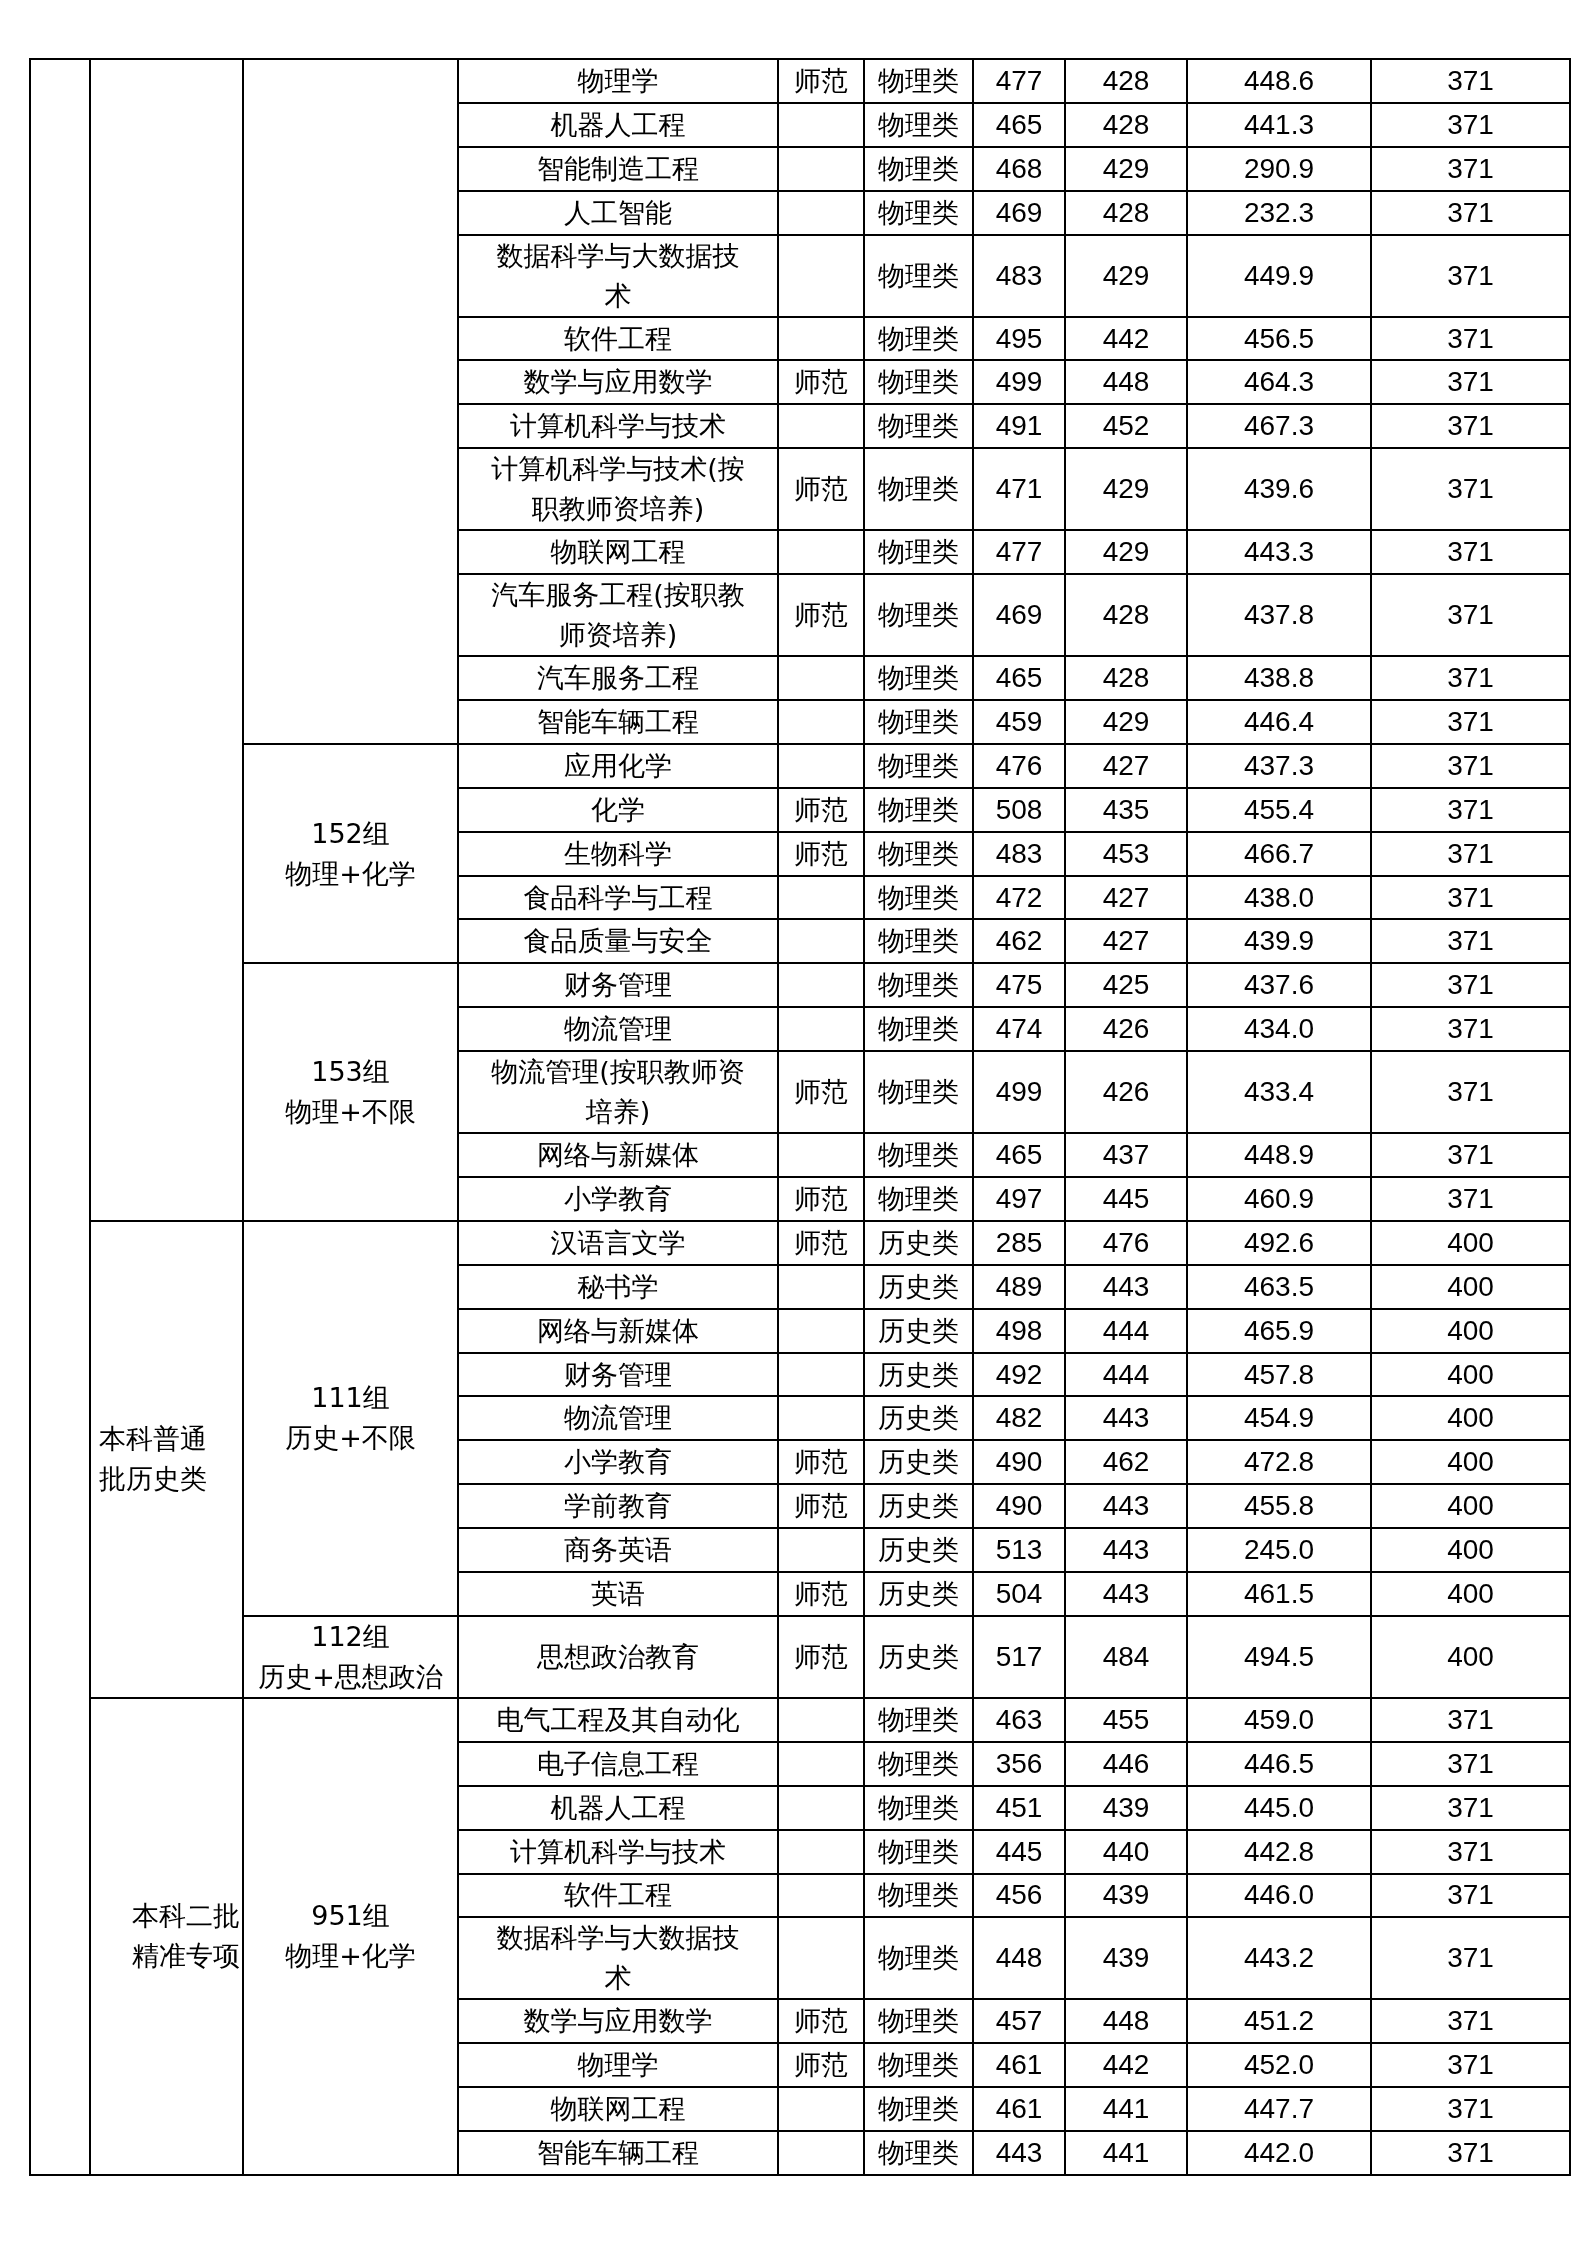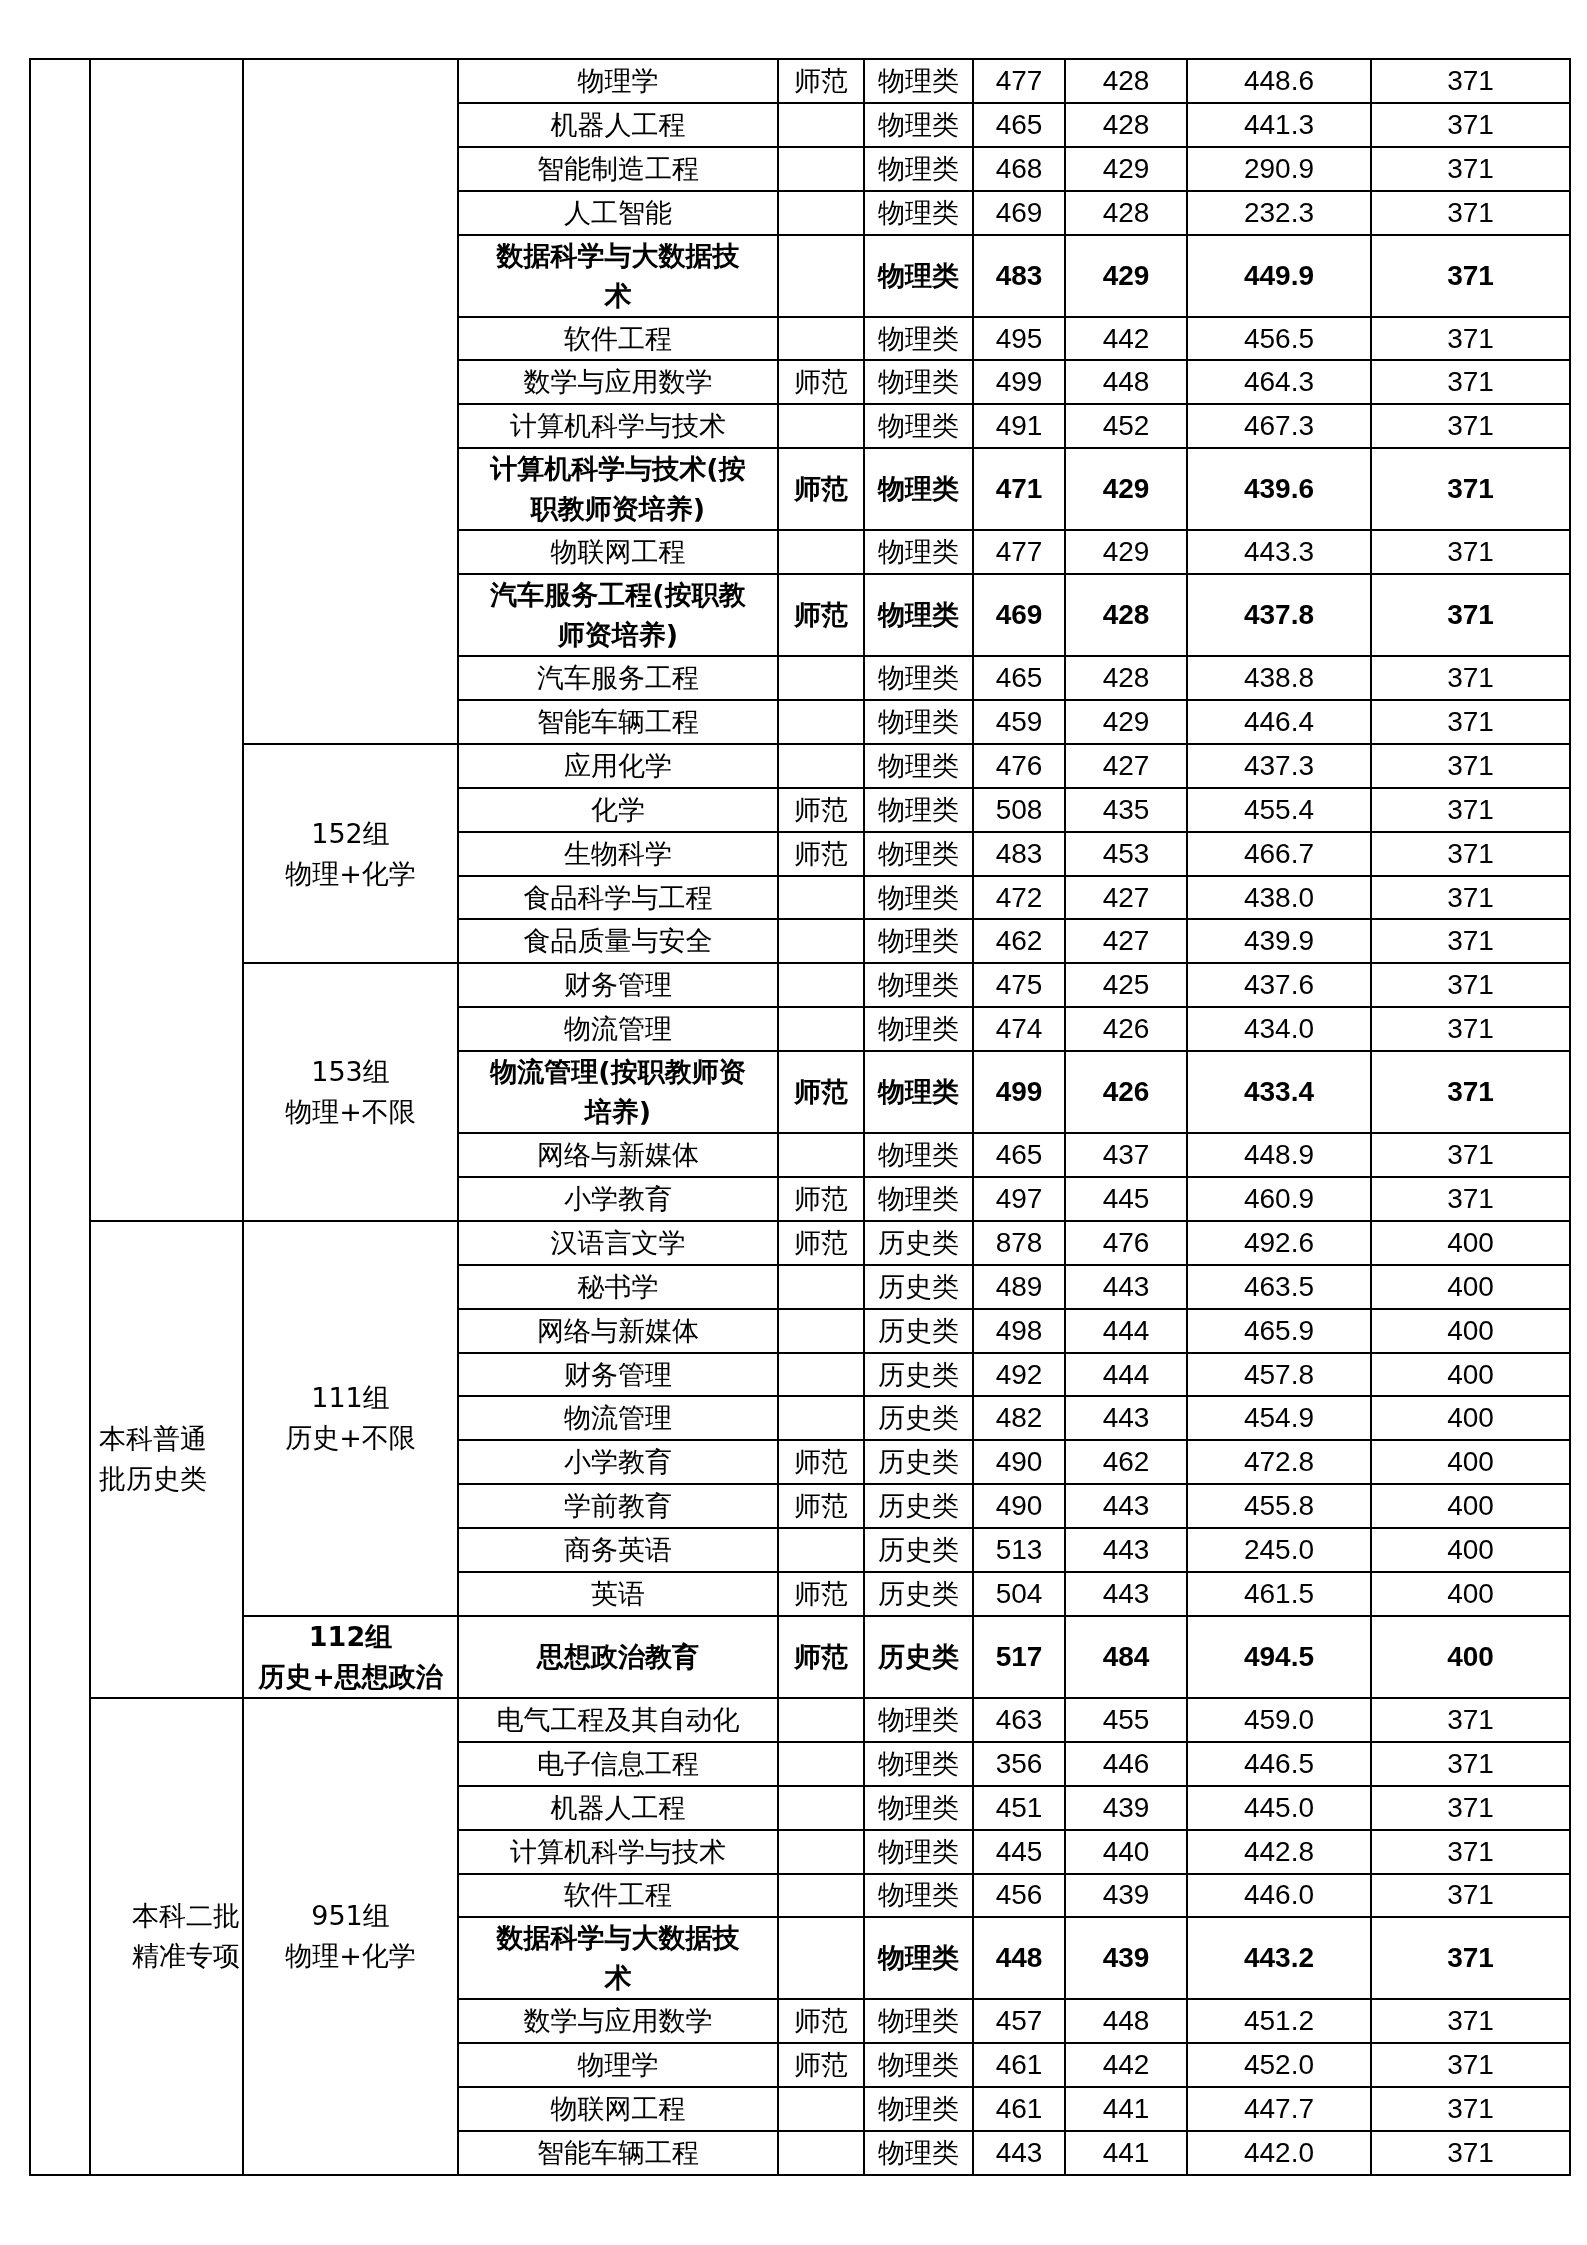--- a/index.html
+++ b/index.html
@@ -13,21 +13,21 @@
   table.score-table td {
     border: 2px solid #000;
     text-align: center; vertical-align: middle;
     font-size: 27px; line-height: 40px;
     padding: 0 2px;
     overflow: hidden;
   }
   table.score-table td.major { line-height: 40px; letter-spacing: 0px; }
   table.score-table td.num { font-family: "Liberation Sans Narrow", "Liberation Sans", sans-serif; font-size: 28px; }
   table.score-table tr { height: 43.9px; }
-  table.score-table tr.tall { height: 72px; font-weight: bold; }
+  table.score-table tr.tall { height: 72px; }
 </style>
 </head>
 <body>
 
 <table class="score-table">
   <colgroup>
     <col style="width:60px">
     <col style="width:153px">
     <col style="width:215px">
     <col style="width:320px">
@@ -299,21 +299,21 @@
           <div>本科普通</div>
           <div>批历史类</div>
         </td>
         <td rowspan="9">
           <div>111组</div>
           <div>历史+不限</div>
         </td>
         <td class="major">汉语言文学</td>
         <td>师范</td>
         <td>历史类</td>
-        <td class="num">878</td>
+        <td class="num">285</td>
         <td class="num">476</td>
         <td class="num">492.6</td>
         <td class="num">400</td>
         <td class="num">76</td>
       </tr>
       <tr>
         <td class="major">秘书学</td>
         <td></td>
         <td>历史类</td>
         <td class="num">489</td>

